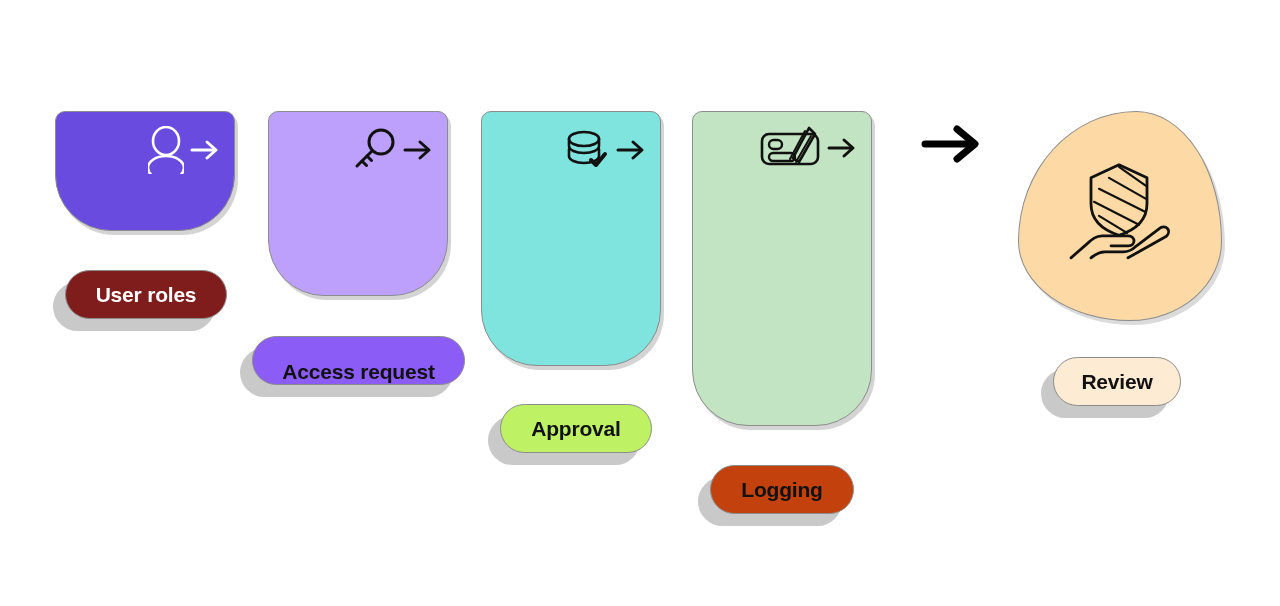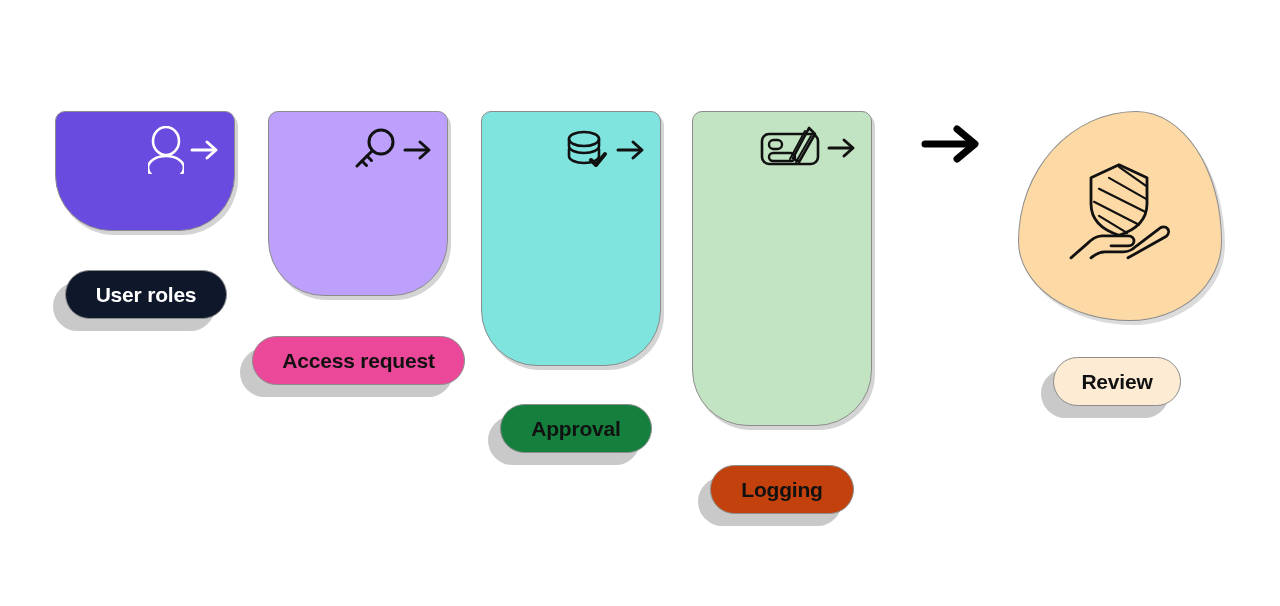--- a/index.html
+++ b/index.html
@@ -121,21 +121,21 @@
           <svg width="30" height="24" viewBox="0 0 30 24" fill="none">
             <path d="M2 12 H25" stroke="#ffffff" stroke-width="3" stroke-linecap="round"></path>
             <path d="M17 4 L26 12 L17 20" stroke="#ffffff" stroke-width="3" stroke-linecap="round" stroke-linejoin="round"></path>
           </svg>
         </span>
       </div>
     </div>
   </div>
   <div class="pill-wrap" style="left:65px; top:270px; width:162px; height:49px;">
     <div class="pill-shadow"></div>
-    <div class="pill" style="background:#0f172a;">
+    <div class="pill" style="background:#7f1d1d;">
       <span class="pill-label" style="color:#ffffff;">User roles</span>
     </div>
   </div>
 
   <div class="step" style="left:268px; top:111px; width:180px; height:185px;">
     <div class="card" style="width:180px; height:185px; background:#BCA0FB;">
       <div class="card-icons">
         <span class="card-icon">
           <svg width="46" height="48" viewBox="0 0 46 48" fill="none">
             <circle cx="30" cy="16" r="12" stroke="#111111" stroke-width="3"></circle>
@@ -148,21 +148,21 @@
           <svg width="30" height="24" viewBox="0 0 30 24" fill="none">
             <path d="M2 12 H25" stroke="#111111" stroke-width="3" stroke-linecap="round"></path>
             <path d="M17 4 L26 12 L17 20" stroke="#111111" stroke-width="3" stroke-linecap="round" stroke-linejoin="round"></path>
           </svg>
         </span>
       </div>
     </div>
   </div>
   <div class="pill-wrap" style="left:252px; top:336px; width:213px; height:49px;">
     <div class="pill-shadow"></div>
-    <div class="pill" style="background:#ec4899;">
+    <div class="pill" style="background:#8b5cf6;align-items:flex-end;">
       <span class="pill-label" style="color:#111111;">Access request</span>
     </div>
   </div>
 
   <div class="step" style="left:481px; top:111px; width:180px; height:255px;">
     <div class="card" style="width:180px; height:255px; background:#7FE3DE;">
       <div class="card-icons">
         <span class="card-icon">
           <svg width="46" height="48" viewBox="0 0 46 48" fill="none">
             <ellipse cx="20" cy="13" rx="15" ry="7" stroke="#111111" stroke-width="2.6"></ellipse>
@@ -175,21 +175,21 @@
           <svg width="30" height="24" viewBox="0 0 30 24" fill="none">
             <path d="M2 12 H25" stroke="#111111" stroke-width="3" stroke-linecap="round"></path>
             <path d="M17 4 L26 12 L17 20" stroke="#111111" stroke-width="3" stroke-linecap="round" stroke-linejoin="round"></path>
           </svg>
         </span>
       </div>
     </div>
   </div>
   <div class="pill-wrap" style="left:500px; top:404px; width:152px; height:49px;">
     <div class="pill-shadow"></div>
-    <div class="pill" style="background:#15803d;">
+    <div class="pill" style="background:#bef264;">
       <span class="pill-label" style="color:#111111;">Approval</span>
     </div>
   </div>
 
   <div class="step" style="left:692px; top:111px; width:180px; height:315px;">
     <div class="card" style="width:180px; height:315px; background:#C3E4C2;">
       <div class="card-icons">
         <span class="card-icon">
           <svg width="62" height="44" viewBox="0 0 62 44" fill="none">
             <rect x="3" y="8" width="56" height="30" rx="7" stroke="#111111" stroke-width="2.6"></rect>

